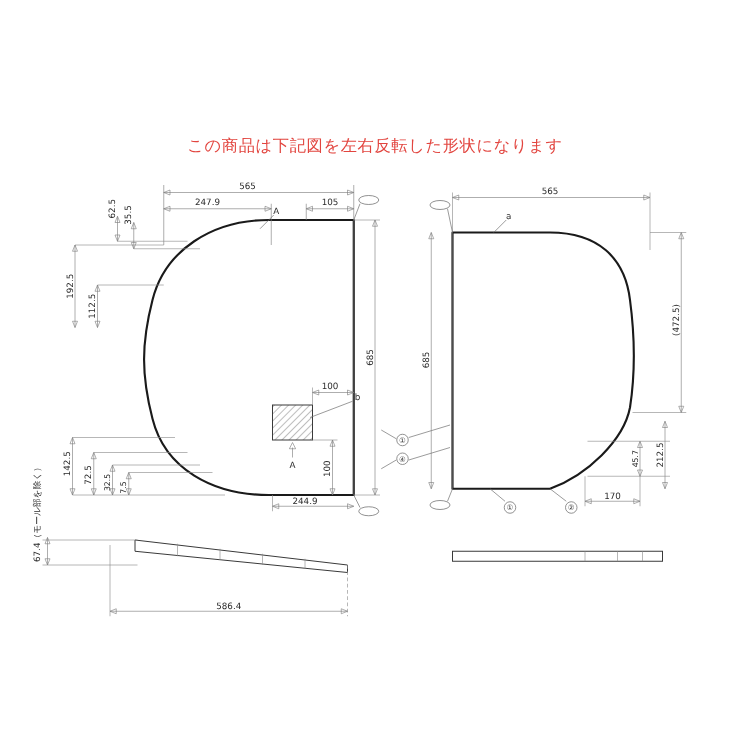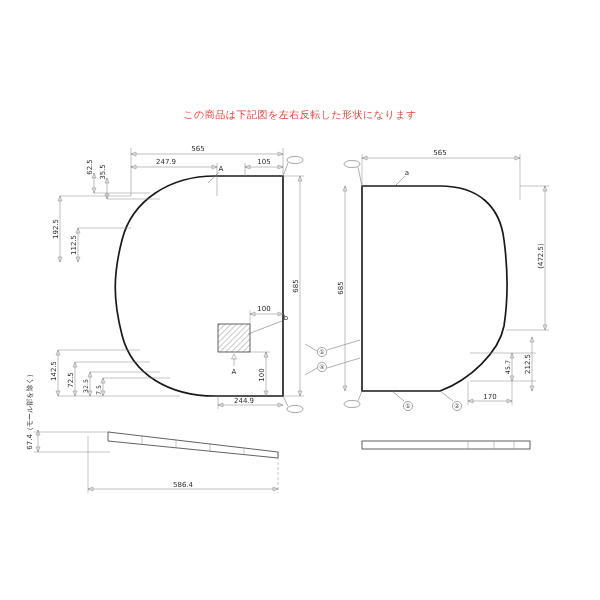--- a/index.html
+++ b/index.html
@@ -16,21 +16,21 @@
     height: 600px;
     background: #ffffff;
     overflow: hidden;
   }
   #notice {
     position: absolute;
     left: 0;
     top: 108px;
     width: 600px;
     text-align: center;
-    font-size: 10px;
+    font-size: 13px;
     letter-spacing: 0.5px;
     color: #e2453f;
     font-family: "DejaVu Sans", sans-serif;
     white-space: nowrap;
   }
   svg#drawing {
     position: absolute;
     left: 0;
     top: 0;
     width: 600px;

